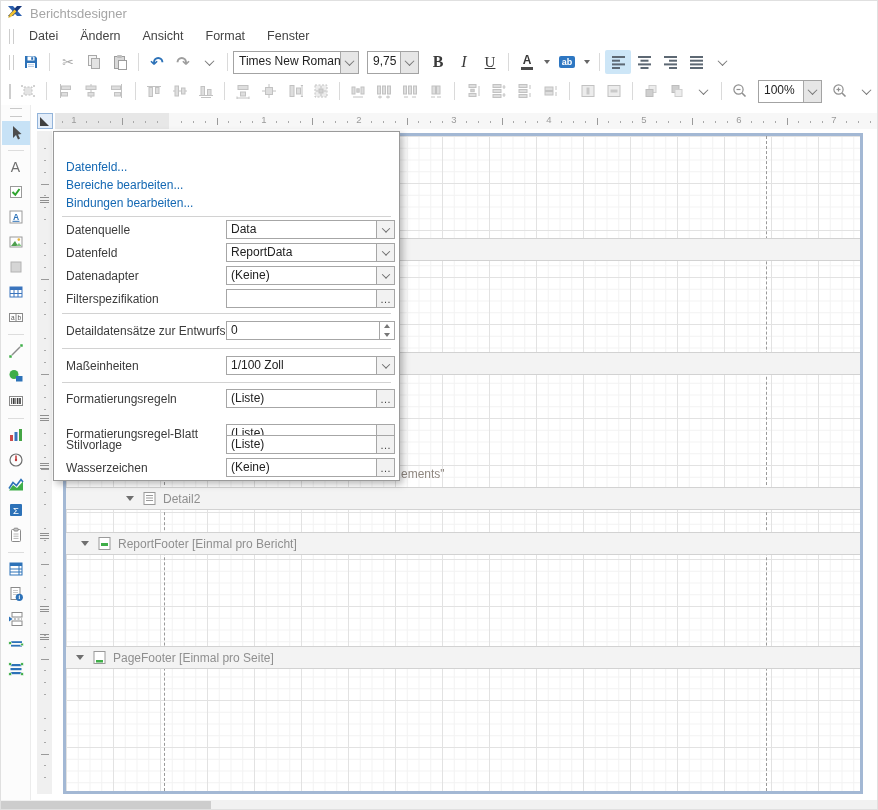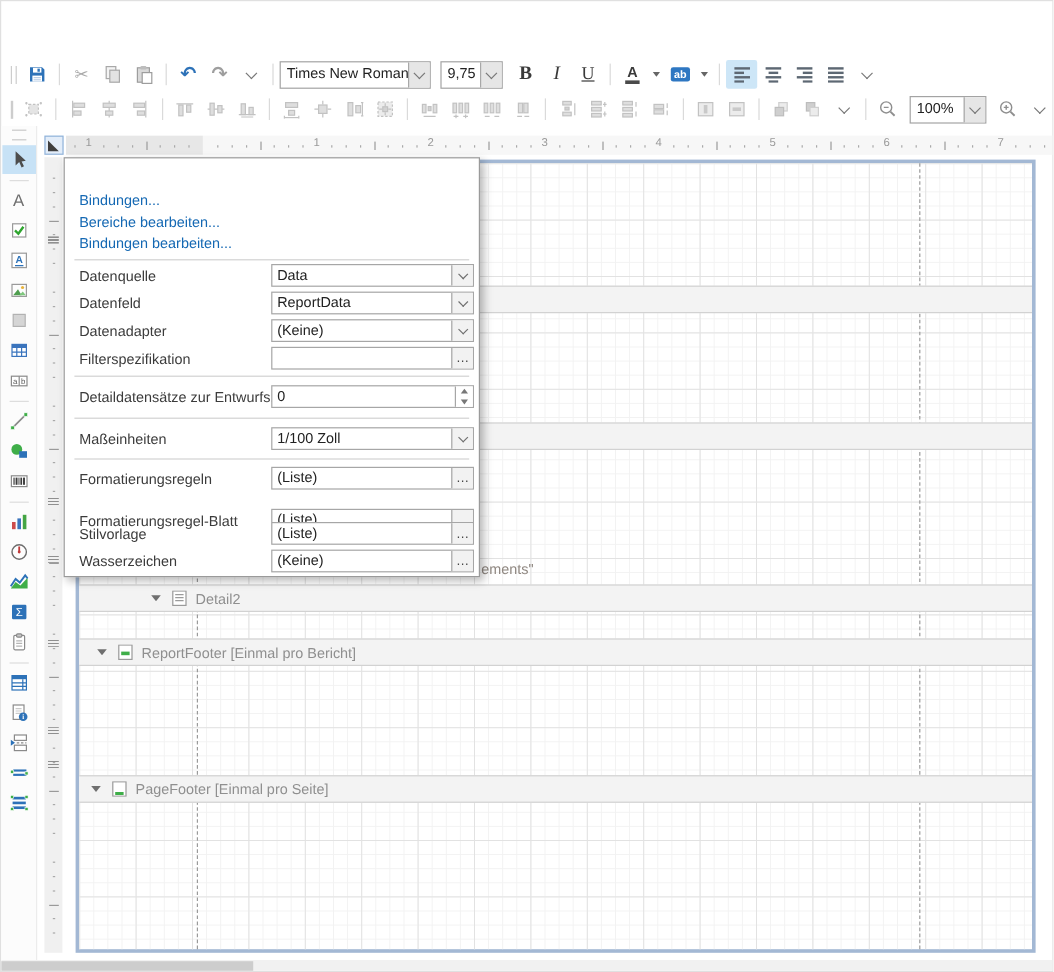--- a/index.html
+++ b/index.html
@@ -81,21 +81,38 @@
   .spdn{width:0;height:0;border-left:3px solid transparent;border-right:3px solid transparent;border-top:4px solid #777;}
   
   .hscroll{position:absolute;left:0;top:799px;width:878px;height:11px;background:#f1f1f1;}
   .hthumb{position:absolute;left:0;top:1px;width:210px;height:9px;background:#cdcdcd;}
 </style>
 </head>
 <body>
 
 <div class="window">
 
-
+  <div class="titlebar">
+    <span><svg width="16" height="16" viewBox="0 0 16 16">
+          <polygon points="1,3 6,3 15,13 10,13" fill="#2b5fae"></polygon>
+          <polygon points="10,3 15,3 6,13 1,13" fill="#16387d"></polygon>
+          <polygon points="2,12 7.5,6.5 9.5,8.5 4,14" fill="#f2c230"></polygon>
+          <polygon points="1.2,14.8 2,12 4,14" fill="#caa21f"></polygon>
+        </svg></span>
+    <span class="apptitle">Berichtsdesigner</span>
+  </div>
+
+  <div class="menubar">
+      <span class="tgrip"></span>
+      <span class="menu-item">Datei</span>
+      <span class="menu-item">Ändern</span>
+      <span class="menu-item">Ansicht</span>
+      <span class="menu-item">Format</span>
+      <span class="menu-item">Fenster</span>
+    </div>
 
   <div class="tb tb1">
     <span class="tgrip"></span>
     <span class="ti">
         <svg width="16" height="16">
           <path d="M2 2h10l2 2v10H2z" fill="#2d72b8"></path>
           <rect x="4.5" y="2.5" width="7" height="4" fill="#fff"></rect>
           <rect x="8.2" y="3.2" width="2" height="2.6" fill="#2d72b8"></rect>
           <rect x="4" y="9" width="8" height="5" fill="#fff"></rect>
           <rect x="5" y="10.2" width="6" height="1" fill="#b9cde6"></rect>
@@ -806,21 +823,21 @@
         <svg width="13" height="13">
             <rect x="1" y="0.5" width="11" height="12" fill="#fff" stroke="#9a9a9a"></rect>
             <rect x="3" y="9" width="7" height="2.5" fill="#3fae49"></rect>
           </svg>
         <span class="bandlabel">PageFooter [Einmal pro Seite]</span>
       </div>
     </div>
   </div>
 
   <div class="popup">
-    <span class="plink" style="top:27px">Bindungen...</span>
+    <span class="plink" style="top:27px">Datenfeld...</span>
     <span class="plink" style="top:45px">Bereiche bearbeiten...</span>
     <span class="plink" style="top:63px">Bindungen bearbeiten...</span>
     <div class="phr" style="top:84px"></div>
 
     <div class="prow" style="top:88px">
       <span class="plabel">Datenquelle</span>
       <span class="pctl">
           <span class="pval">Data</span>
           <span class="pbtn">
             <span class="chev"></span>

